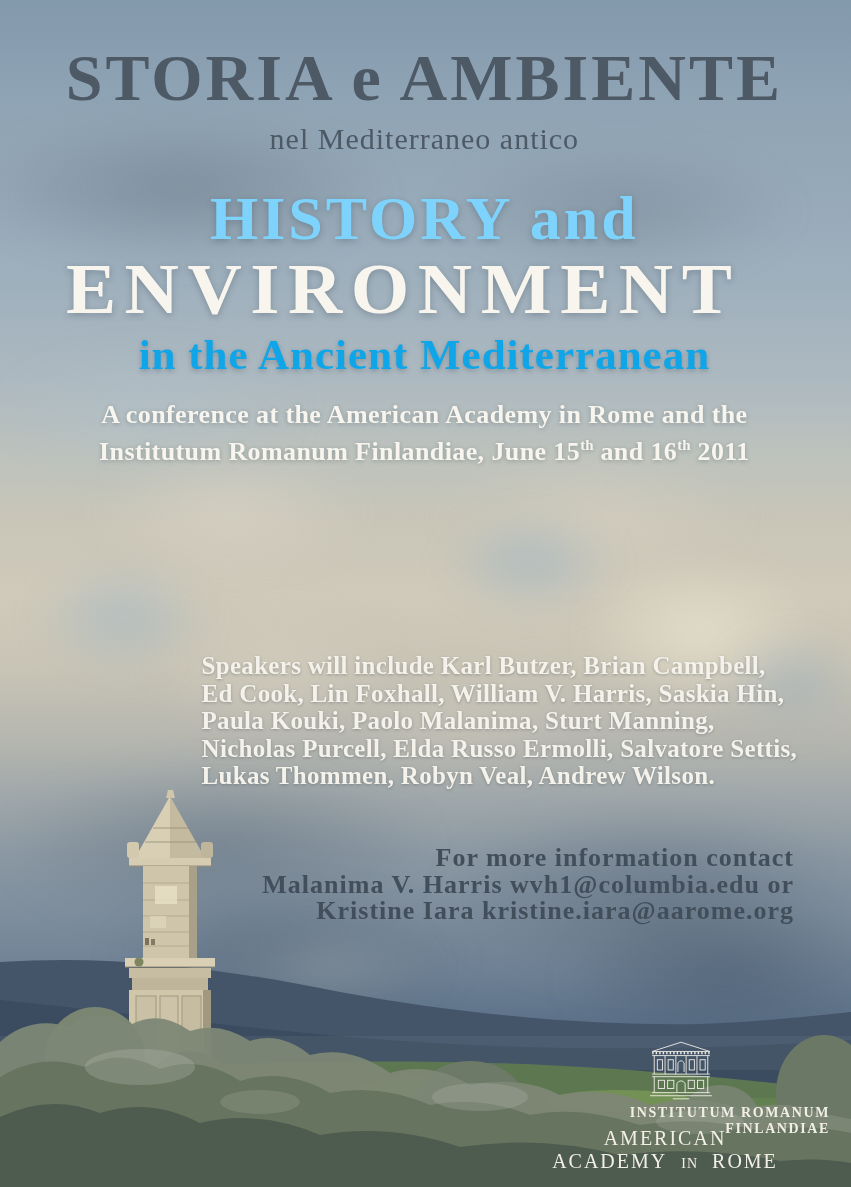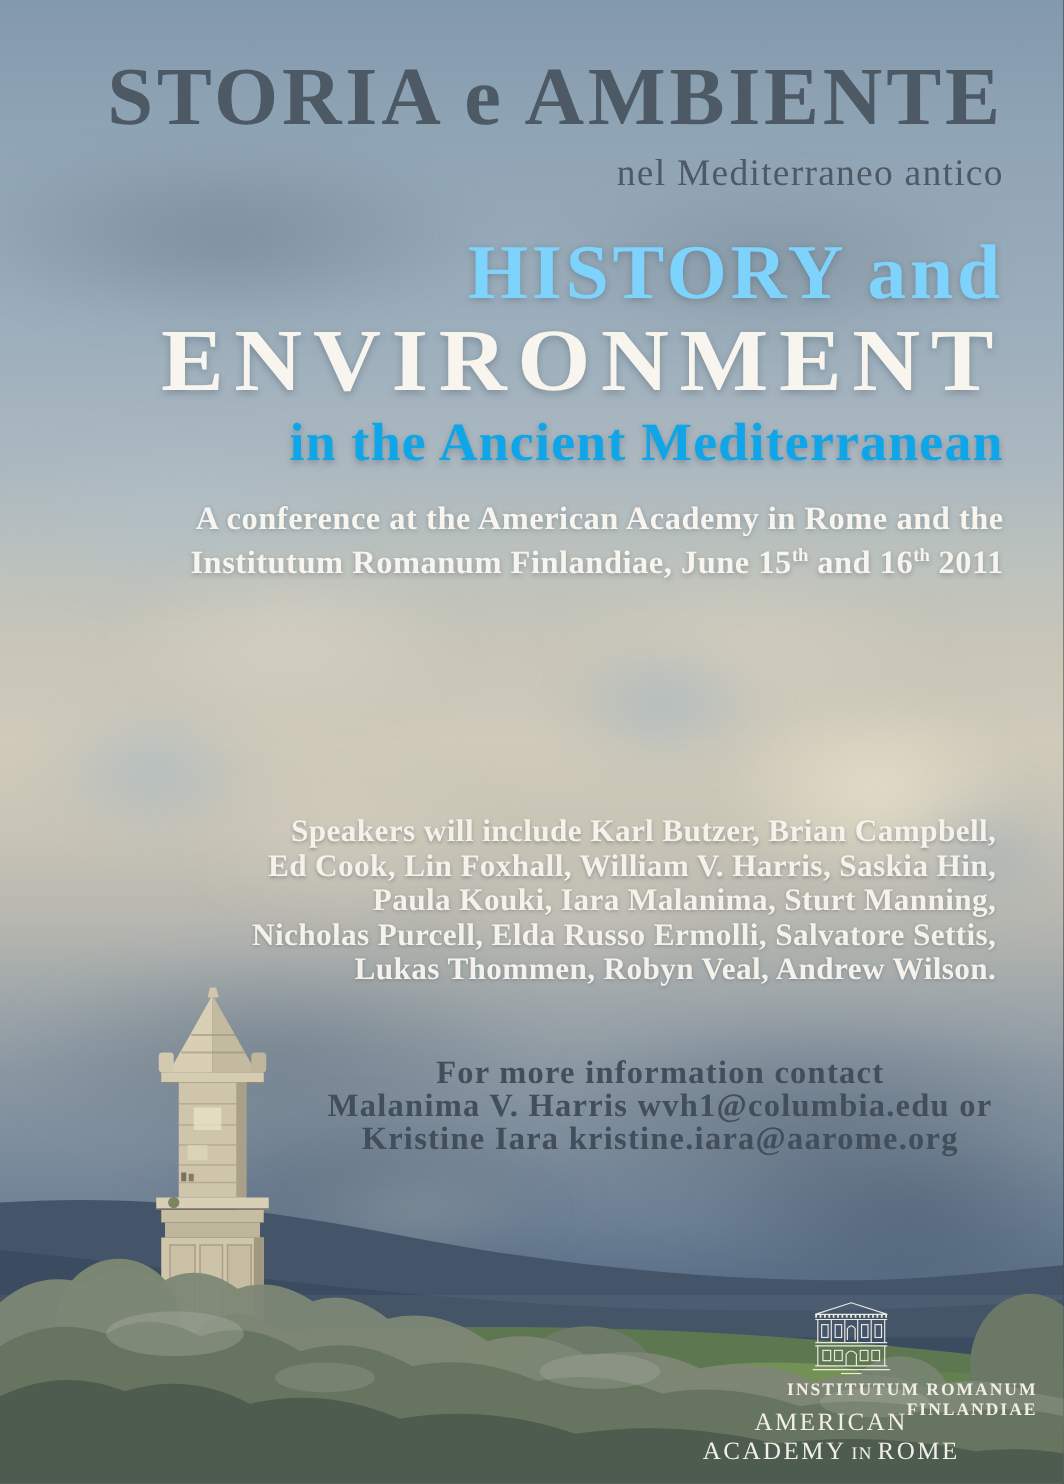--- a/index.html
+++ b/index.html
@@ -35,33 +35,33 @@
   .cl13{left:375px;top:775px;width:565px;height:245px;background:radial-gradient(closest-side,rgba(84,100,118,.5),transparent 78%);}
   .cl14{left:55px;top:865px;width:465px;height:185px;background:radial-gradient(closest-side,rgba(72,90,108,.46),transparent 78%);}
   .cl15{left:515px;top:875px;width:425px;height:205px;background:radial-gradient(closest-side,rgba(66,84,104,.5),transparent 78%);}
   .cl16{left:175px;top:910px;width:305px;height:115px;background:radial-gradient(closest-side,rgba(172,178,178,.4),transparent 75%);}
   
   .hills{position:absolute;left:0;top:940px;width:851px;height:247px;}
   .monument{position:absolute;left:95px;top:788px;width:150px;height:320px;}
   .trees{position:absolute;left:0;top:997px;width:851px;height:190px;}
   
   .txt{position:absolute;z-index:10;}
-  .headline{top:46px;right:48px;text-align:right;margin-left:31px;}
+  .headline{top:46px;right:68px;text-align:center;margin-left:31px;}
   .t-storia{font-size:66px;line-height:64px;letter-spacing:3px;font-weight:bold;color:#4e5966;}
   .t-nel{font-size:30px;line-height:46px;margin-top:6px;letter-spacing:1px;font-weight:normal;color:#4e5966;}
   .t-history{font-size:62px;line-height:60px;margin-top:26px;letter-spacing:3px;font-weight:bold;color:#7dd3fc;text-shadow:0 2px 6px rgba(40,55,70,.3);}
   .t-environment{font-size:71px;line-height:66px;margin-top:8px;letter-spacing:8px;font-weight:bold;color:#f7f5ee;text-shadow:0 2px 6px rgba(40,55,70,.3);transform:scaleX(1.06);transform-origin:100% 50%;}
   .t-ancient{font-size:43px;line-height:46px;margin-top:10px;letter-spacing:1px;font-weight:bold;color:#0ea5e9;text-shadow:0 2px 5px rgba(40,55,70,.3);}
   .conf{margin-top:22px;font-size:26px;line-height:30px;letter-spacing:.4px;font-weight:bold;color:#f7f5ee;text-shadow:0 1px 4px rgba(40,55,70,.3);}
   .conf sup{font-size:15px;letter-spacing:0;}
-  .speakers{top:652px;right:54px;text-align:right;font-size:25px;line-height:27.5px;font-weight:bold;letter-spacing:.3px;color:#f4f2ea;text-shadow:0 1px 3px rgba(55,65,78,.35);margin-left:48px;}
-  .contact{top:845px;right:57px;text-align:center;font-size:26px;line-height:26.5px;font-weight:bold;letter-spacing:1px;color:#434e5b;}
+  .speakers{top:652px;right:54px;text-align:left;font-size:25px;line-height:27.5px;font-weight:bold;letter-spacing:.3px;color:#f4f2ea;text-shadow:0 1px 3px rgba(55,65,78,.35);margin-left:48px;}
+  .contact{top:845px;right:57px;text-align:right;font-size:26px;line-height:26.5px;font-weight:bold;letter-spacing:1px;color:#434e5b;}
   .irf-line{top:1105px;left:530px;width:300px;text-align:right;font-size:14px;letter-spacing:1.6px;color:#f1eee6;font-weight:bold;}
   .aar-line{top:1127px;left:500px;width:330px;text-align:center;font-size:20px;letter-spacing:2px;color:#f2efe7;}
-  .aar-line .small-in{font-size:14px;letter-spacing:1px;margin:0 4px;}
+  .aar-line .small-in{font-size:14px;letter-spacing:1px;margin:0 14px;}
   .irf-building{position:absolute;left:646px;top:1039px;width:70px;height:62px;z-index:10;}
 </style>
 </head>
 <body>
 
 <div class="poster">
 
   <div class="sky"></div>
   <div class="cloud cl1"></div>
   <div class="cloud cl2"></div>
@@ -148,21 +148,21 @@
     <div class="t-ancient">in the Ancient Mediterranean</div>
     <div class="conf">
       <div>A conference at the American Academy in Rome and the</div>
       <div><span>Institutum Romanum Finlandiae, June 15</span><sup>th</sup><span> and 16</span><sup>th</sup><span> 2011</span></div>
     </div>
   </div>
 
   <div class="txt speakers">
     <div>Speakers will include Karl Butzer, Brian Campbell,</div>
     <div>Ed Cook, Lin Foxhall, William V. Harris, Saskia Hin,</div>
-    <div>Paula Kouki, Iara Malanima, Sturt Manning,</div>
+    <div>Paula Kouki, Paolo Malanima, Sturt Manning,</div>
     <div>Nicholas Purcell, Elda Russo Ermolli, Salvatore Settis,</div>
     <div>Lukas Thommen, Robyn Veal, Andrew Wilson.</div>
   </div>
 
   <div class="txt contact">
     <div>For more information contact</div>
     <div>Malanima V. Harris wvh1@columbia.edu or</div>
     <div>Kristine Iara kristine.iara@aarome.org</div>
   </div>
 

